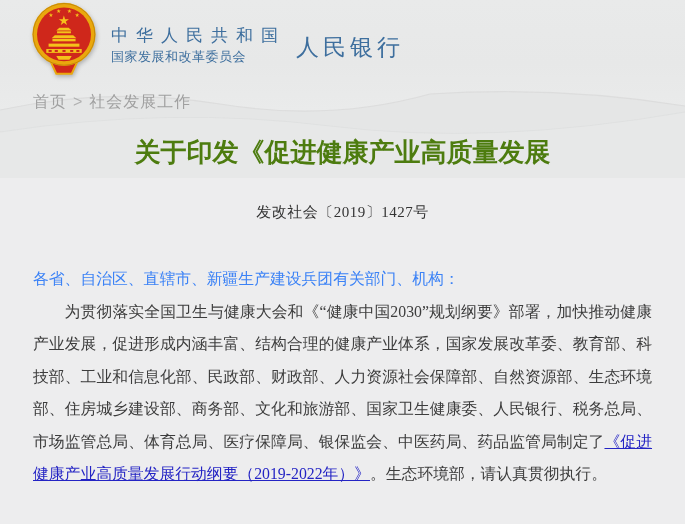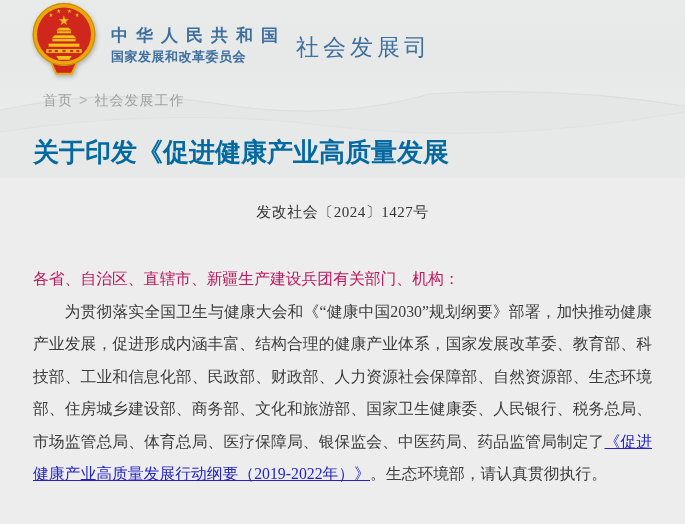--- a/index.html
+++ b/index.html
@@ -28,21 +28,21 @@
     align-items: center;
   }
   .emblem {
     width: 78px; height: 74px;
     filter: drop-shadow(1px 2px 2px rgba(0,0,0,0.25));
     flex: 0 0 auto;
   }
   .agency {
     margin-left: 8px;
     color: #3e6f9e;
-    font-weight: bold;
+    font-weight: normal;
     line-height: 21px;
     padding-top: 14px;
   }
   .agency-country {
     font-size: 17px;
     letter-spacing: 8px;
     white-space: nowrap;
   }
   .agency-name {
     font-size: 13px;
@@ -53,57 +53,57 @@
     margin-left: 10px;
     padding-top: 16px;
     color: #3e6f9e;
     font-size: 23px;
     font-weight: 500;
     letter-spacing: 4px;
     white-space: nowrap;
   }
   .breadcrumb {
     position: absolute;
-    top: 92px; left: 43px;
-    font-size: 14px;
+    top: 92px; left: 33px;
+    font-size: 16px;
     color: #a0a0a0;
     letter-spacing: 1px;
-    font-family: Liberation Mono, monospace;
   }
   .breadcrumb .crumb { color: #a0a0a0; text-decoration: none; cursor: pointer; }
   .breadcrumb .sep { margin: 0 6px; color: #b0b0b0; }
   .article {
     position: relative;
     z-index: 1;
     padding: 0 33px;
     color: #3f3f3f;
   }
   .doc-title {
     margin-top: 21px;
+    text-align: center;
     font-family: "Liberation Serif", "DejaVu Serif", serif;
     font-size: 26px;
     font-weight: bold;
-    color: #0369a1;
+    color: #4d7c0f;
     line-height: 39px;
   }
   .doc-number {
     margin-top: 31px;
     text-align: center;
     font-size: 15px;
     color: #333333;
     letter-spacing: 0.5px;
   }
   .body-text {
     font-family: "Liberation Serif", "DejaVu Serif", serif;
   }
   .salutation {
     margin-top: 41px;
     font-size: 15.8px;
     line-height: 32px;
-    color: #be185d;
+    color: #3b82f6;
   }
   .para {
     margin-top: 1px;
     font-size: 15.8px;
     line-height: 32.4px;
     text-align: justify;
     text-indent: 2em;
     color: #3d3d3d;
   }
   .inline-link {
@@ -150,33 +150,33 @@
       <rect x="48" y="62.2" width="4" height="2.6" fill="#cf271b"></rect>
       <rect x="58" y="62.2" width="4" height="2.6" fill="#cf271b"></rect>
       <rect x="66" y="62.2" width="4" height="2.6" fill="#cf271b"></rect>
 
       <path d="M40,70 L60,70 L57,75 L43,75 Z" fill="#f5c21a"></path>
     </svg>
     <div class="agency">
       <div class="agency-country">中华人民共和国</div>
       <div class="agency-name">国家发展和改革委员会</div>
     </div>
-    <div class="department">社会发展司</div>
+    <div class="department">人民银行</div>
   </div>
 
   <div class="breadcrumb">
     <span class="crumb">首页</span><span class="sep">&gt;</span><span class="crumb">社会发展工作</span>
   </div>
 </div>
 
 <div class="article">
   <h1 class="doc-title">
     <span>关于印发《促进健康产业高质量发展</span><br>
   </h1>
 
-  <div class="doc-number body-text">发改社会〔2024〕1427号</div>
+  <div class="doc-number body-text">发改社会〔2019〕1427号</div>
 
   <p class="salutation body-text">各省、自治区、直辖市、新疆生产建设兵团有关部门、机构：</p>
 
   <p class="para body-text">
     <span>为贯彻落实全国卫生与健康大会和《“健康中国2030”规划纲要》部署，加快推动健康产业发展，促进形成内涵丰富、结构合理的健康产业体系，国家发展改革委、教育部、科技部、工业和信息化部、民政部、财政部、人力资源社会保障部、自然资源部、生态环境部、住房城乡建设部、商务部、文化和旅游部、国家卫生健康委、人民银行、税务总局、市场监管总局、体育总局、医疗保障局、银保监会、中医药局、药品监管局制定了</span><a class="inline-link">《促进健康产业高质量发展行动纲要（2019-2022年）》</a><span>。生态环境部，请认真贯彻执行。</span>
   </p>
 </div>
 
 </body></html>

